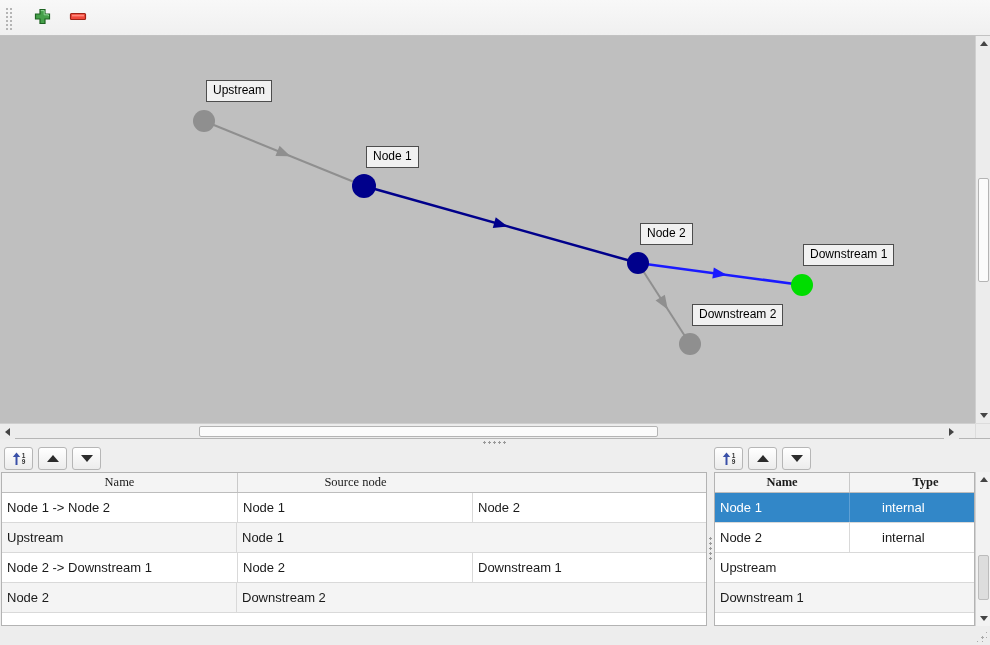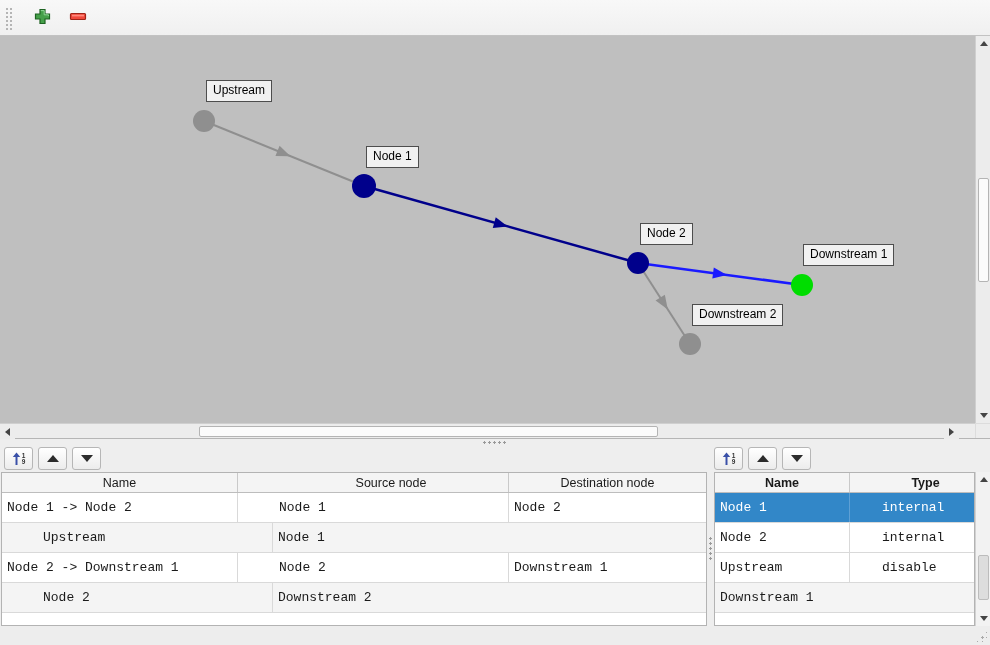--- a/index.html
+++ b/index.html
@@ -96,36 +96,36 @@
     display:flex; align-items:center; justify-content:center;
   }
   .splitter-v .dots {
     width:3px; height:26px;
     background-image:radial-gradient(circle, #9a9a9a 1px, transparent 1.2px);
     background-size:3px 5px;
   }
   .thead { display:flex; flex:0 0 20px; background:#f4f4f4; border-bottom:1px solid #bdbdbd; }
   .th {
     display:flex; align-items:center; justify-content:center;
-    font-size:12.5px; border-right:1px solid #c9c9c9; overflow:hidden;
+    font-size:12.5px; border-right:1px solid #c9c9c9; overflow:hidden;font-family:Liberation Serif, serif;
   }
   .th:last-child { border-right:none; }
   .node-table-box .th { font-weight:bold; }
-  .trow { display:flex; flex:0 0 30px; border-bottom:1px solid #d9d9d9; background:#ffffff;font-family:Liberation Mono, monospace; }
+  .trow { display:flex; flex:0 0 30px; border-bottom:1px solid #d9d9d9; background:#ffffff; }
   .trow.alt { background:#f4f4f4; }
   .trow.selected { background:#3287c8; color:#ffffff; }
   .trow.selected .td { border-right-color:#5ea0d5; }
   .td {
     display:flex; align-items:center; padding-left:5px;
     border-right:1px solid #d9d9d9; overflow:hidden; white-space:nowrap;
   }
   .td:last-child { border-right:none; }
   .trow-empty { flex:1 1 auto; background:#ffffff; }
   
-  .edge-table-box .c0 { width:236px; } .edge-table-box .c1 { width:235px;margin-left:36px; } .edge-table-box .c2 { flex:1; }
+  .edge-table-box .c0 { width:236px; } .edge-table-box .c1 { width:235px; } .edge-table-box .c2 { flex:1; }
   .node-table-box .c0 { width:135px; } .node-table-box .c1 { flex:1;margin-left:27px; }
 
   
   .table-sb { width:15px; background:#f2f2f2; border-left:1px solid #d2d2d2; position:relative; }
   .table-sb .sb-btn.up { top:0; left:0; }
   .table-sb .sb-btn.down { bottom:0; left:0; }
   .table-sb .sb-btn { background:#f2f2f2; }
   .table-sb .sb-thumb { left:2px; right:1px; top:83px; height:45px; background:#dddddd; border-color:#bcbcbc; }
 
   
@@ -256,21 +256,20 @@
         </button>
     </div>
   </div>
 
   <div class="tables-area">
 
     <div class="table-box edge-table-box">
       <div class="thead">
         <div class="th c0">Name</div>
         <div class="th c1">Source node</div>
-        <div class="th c2">Destination node</div>
       </div>
       <div class="trow">
         <div class="td c0">Node 1 -&gt; Node 2</div>
         <div class="td c1">Node 1</div>
         <div class="td c2">Node 2</div>
       </div>
       <div class="trow alt">
         <div class="td c1">Upstream</div>
         <div class="td c2">Node 1</div>
       </div>
@@ -298,21 +297,20 @@
       <div class="trow selected">
         <div class="td c0">Node 1</div>
         <div class="td c1">internal</div>
       </div>
       <div class="trow">
         <div class="td c0">Node 2</div>
         <div class="td c1">internal</div>
       </div>
       <div class="trow">
         <div class="td c0">Upstream</div>
-        <div class="td c1">disable</div>
       </div>
       <div class="trow alt">
         <div class="td c0">Downstream 1</div>
       </div>
       <div class="trow-empty"></div>
     </div>
 
     <div class="table-sb">
       <div class="sb-btn up">
           <span class="tri tri-up"></span>

